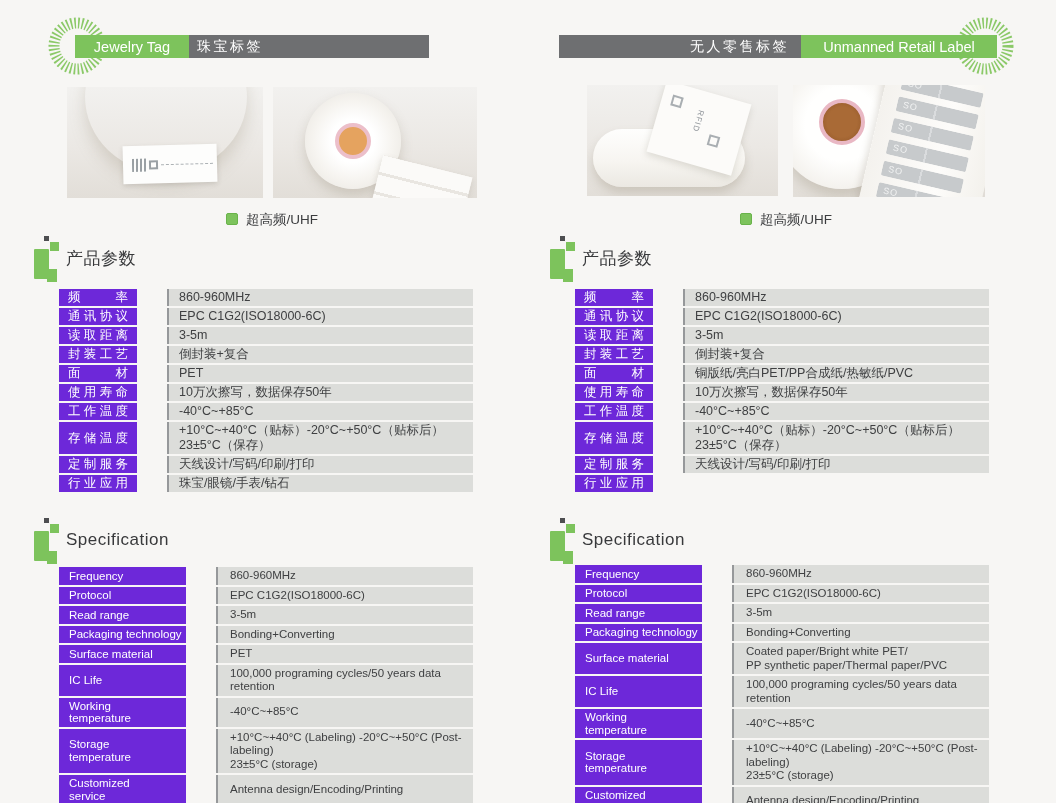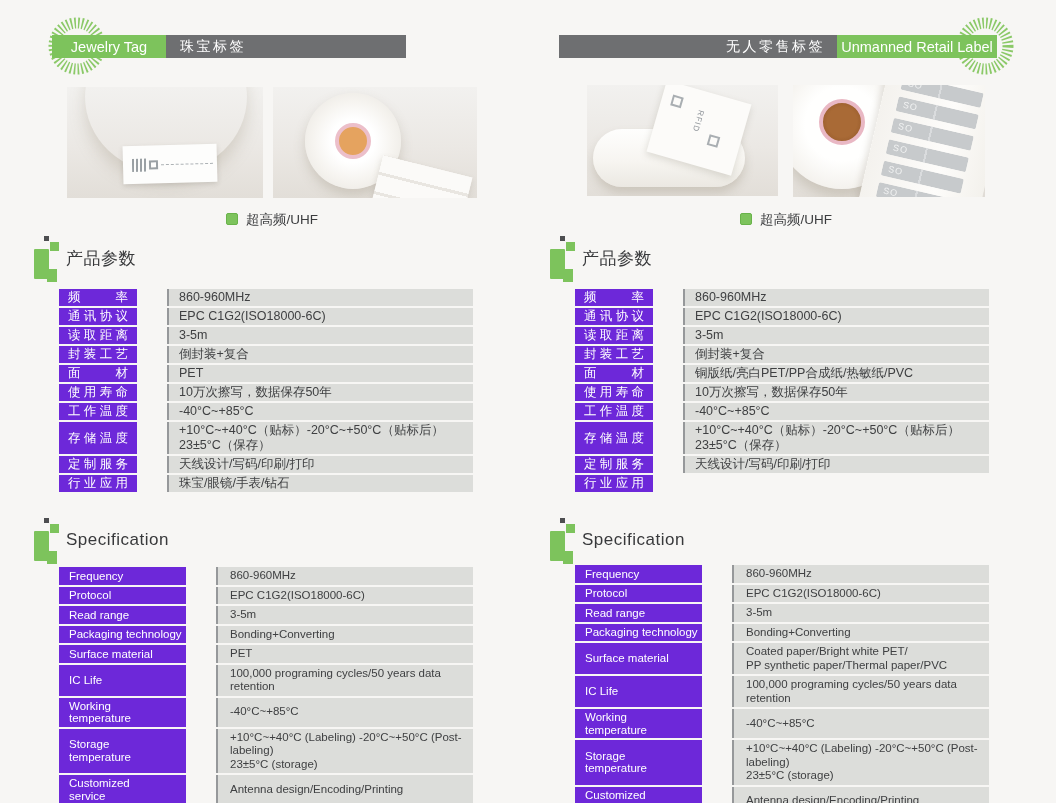--- a/index.html
+++ b/index.html
@@ -7,31 +7,31 @@
   .page {
     position:relative; width:1056px; height:803px; overflow:hidden;
     background:#f7f6f4;
     font-family:"Liberation Sans","DejaVu Sans",sans-serif;
     color:#3d3e40;
   }
   
   .sunburst { position:absolute; z-index:0; }
   
   .hdr { position:absolute; top:35px; height:23px; display:flex; z-index:1; }
-  .hdr-left  { left:52px;  width:354px; }
+  .hdr-left  { left:75px;  width:354px; }
   .hdr-right { left:559px; width:438px; }
   .badge {
     background:#7dc35c; color:#fff; display:flex; align-items:center; justify-content:center;
     font-size:14.5px; white-space:nowrap;
   }
   .hdr-left  .badge { width:114px; }
-  .hdr-right .badge { width:160px; }
+  .hdr-right .badge { width:196px; }
   .graybar { background:#6e6f71; flex:1; display:flex; align-items:center; }
   .graybar .bartext { color:#fff; font-size:14px; letter-spacing:2.5px; }
-  .hdr-left  .graybar { padding-left:14px; }
+  .hdr-left  .graybar { padding-left:8px; }
   .hdr-right .graybar { justify-content:flex-end; padding-right:12px; }
   
   .photo {
     position:absolute; overflow:hidden;
     background:linear-gradient(180deg,#f2f1ef 0%,#ebe8e4 55%,#e2ded8 100%);
   }
   .roll-top {
     position:absolute; left:18px; top:-66px; width:162px; height:152px; border-radius:50%;
     background:radial-gradient(circle at 50% 48%,#f4e9d2 0%,#fdfcf9 30%,#f8f6f2 58%,#ecе9e4 82%,#e7e3dd 100%);
     box-shadow:0 10px 16px rgba(150,140,118,.28);

